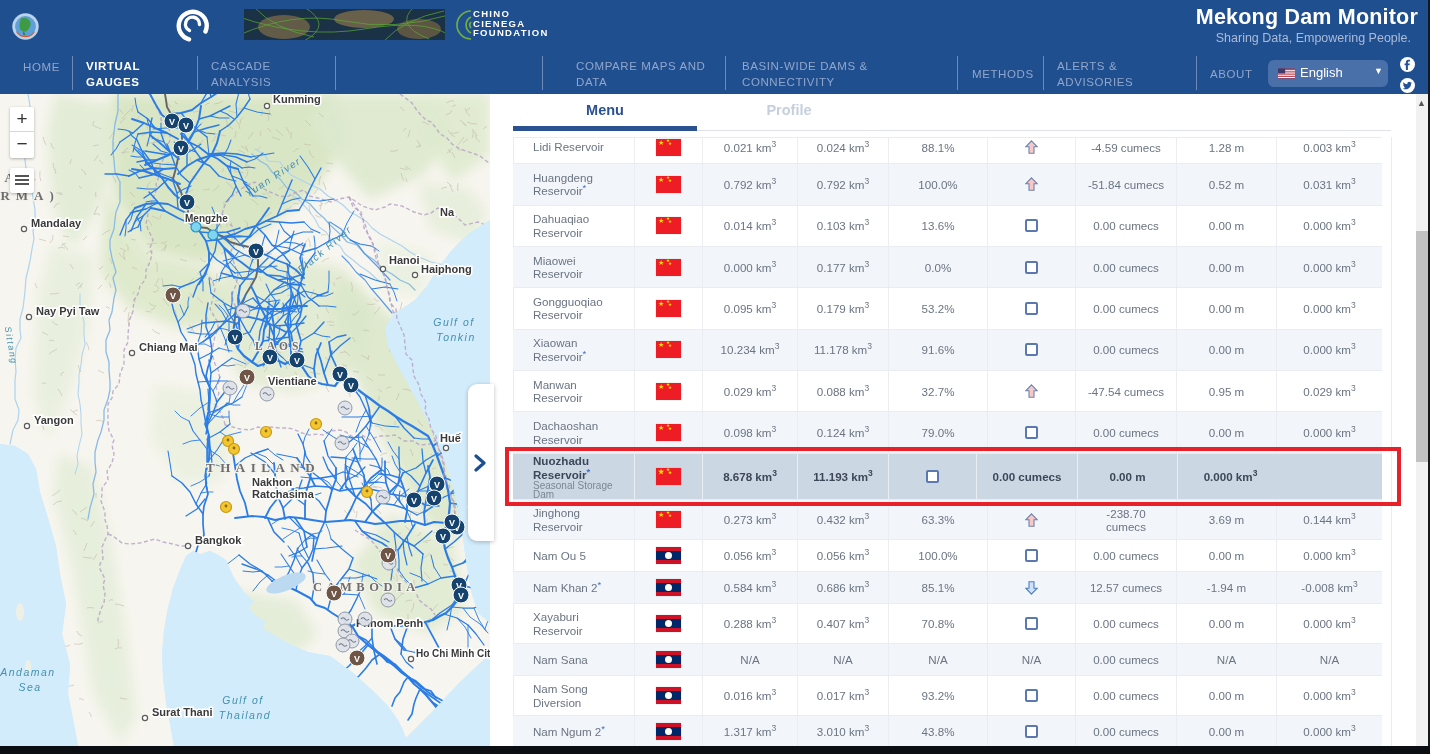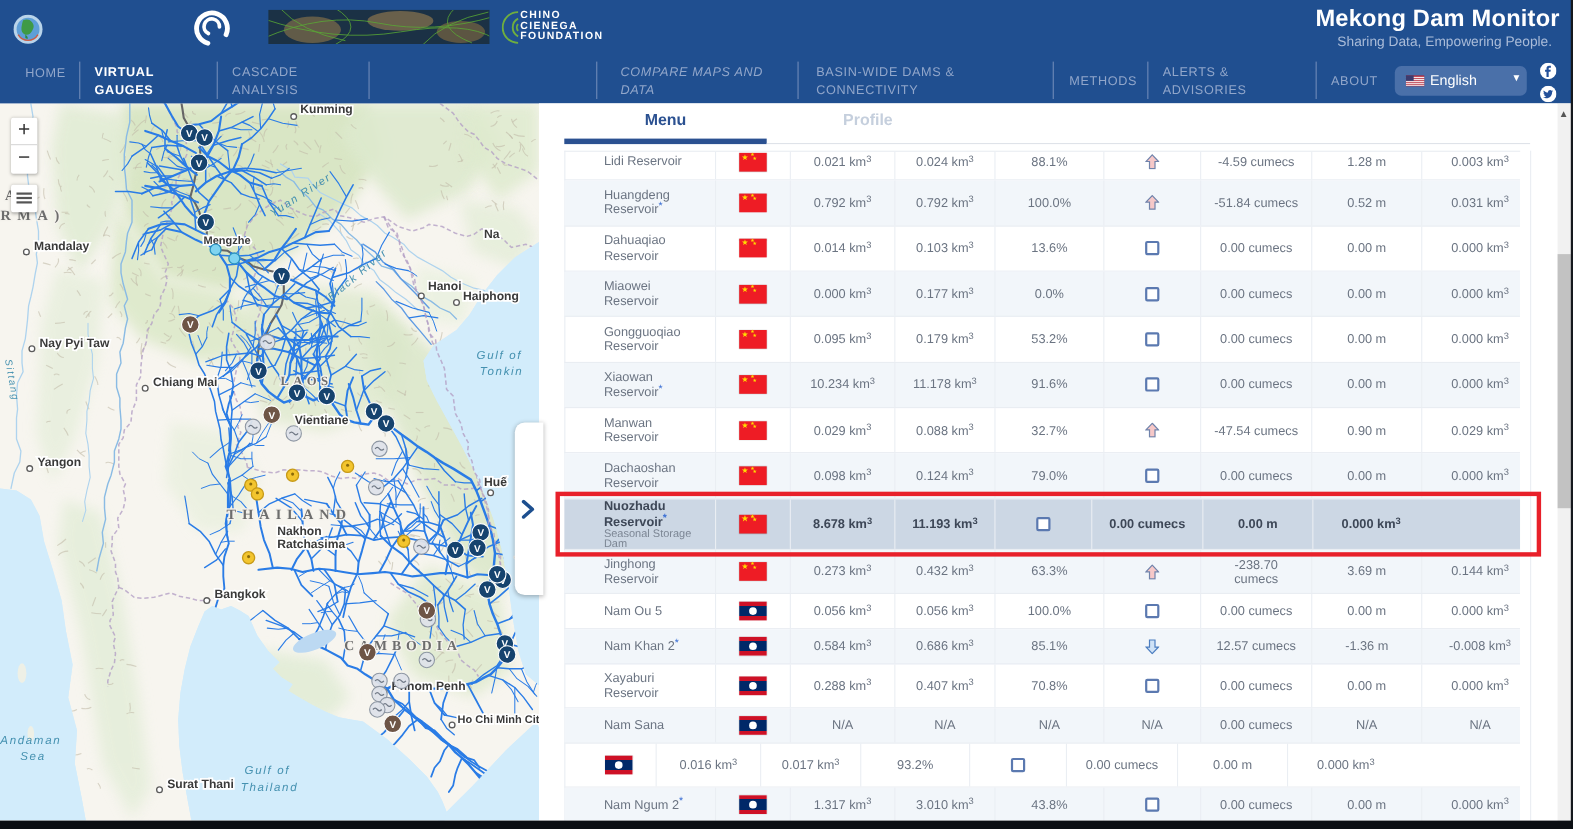--- a/index.html
+++ b/index.html
@@ -17,21 +17,21 @@
 
   
   #rightpanel { position:absolute; left:490px; top:94px; width:926px; height:652px; background:#fff; }
   #tabmenu { position:absolute; left:23px; top:8px; width:184px; text-align:center; color:#2b5191; font-weight:bold; font-size:14.5px; }
   #tabprofile { position:absolute; left:207px; top:8px; width:184px; text-align:center; color:#c5cfdd; font-weight:bold; font-size:14.5px; }
   #tabbar { position:absolute; left:23px; top:32px; width:184px; height:5px; background:#2b5191; }
   #tabline { position:absolute; left:207px; top:36px; width:694px; height:1px; background:#dfe3e9; }
 
   #tablewrap { position:absolute; left:23px; top:43px; width:869px; height:609px; overflow:hidden; border-top:1px solid #e9edf2; }
   #tablestack { position:absolute; left:0; top:-6.9px; width:869px; }
-  .trow { display:flex; width:869px; border-bottom:1px solid #e9edf2; color:#6b7482; font-size:11.6px;padding-left:16px; }
+  .trow { display:flex; width:869px; border-bottom:1px solid #e9edf2; color:#6b7482; font-size:11.6px; }
   .trow.alt { background:#f2f6fa; }
   .trow.sel { background:#ccd7e4; color:#3d4757; font-weight:bold; }
   .tc { flex:none; display:flex; align-items:center; justify-content:center; text-align:center;
         border-right:1px solid #eaeef3; padding:0 4px; }
   .tc.name { width:122px; justify-content:flex-start; text-align:left; padding-left:20px; line-height:13.5px; }
   .tc.flag { width:68px; }
   .tc.c3 { width:95px; } .tc.c4 { width:91px; } .tc.c5 { width:99px; }
   .tc.c6 { width:88px; } .tc.c7 { width:101px; } .tc.c8 { width:100px; }
   .tc.c9 { width:105px; border-right:none; }
   sup.st { color:#3b6fd4; font-size:9.5px; vertical-align:baseline; position:relative; top:-4px; line-height:0; }
@@ -1269,21 +1269,21 @@
     <div id="title">Mekong Dam Monitor</div>
     <div id="subtitle">Sharing Data, Empowering People.</div>
 
     <div class="navitem" style="left:23px;top:59px;">HOME</div>
     <div class="navsep" style="left:72px;"></div>
     <div class="navitem" style="left:86px;color:#fff;font-weight:bold;">VIRTUAL<br>GAUGES</div>
     <div class="navsep" style="left:197px;"></div>
     <div class="navitem" style="left:211px;">CASCADE<br>ANALYSIS</div>
     <div class="navsep" style="left:335px;"></div>
     <div class="navsep" style="left:542px;"></div>
-    <div class="navitem" style="left:564px;font-style:italic;">COMPARE MAPS AND<br>DATA</div>
+    <div class="navitem" style="left:576px;">COMPARE MAPS AND<br>DATA</div>
     <div class="navsep" style="left:725px;"></div>
     <div class="navitem" style="left:742px;">BASIN-WIDE DAMS &amp;<br>CONNECTIVITY</div>
     <div class="navsep" style="left:957px;"></div>
     <div class="navitem" style="left:972px;top:66px;">METHODS</div>
     <div class="navsep" style="left:1043px;"></div>
     <div class="navitem" style="left:1057px;">ALERTS &amp;<br>ADVISORIES</div>
     <div class="navsep" style="left:1196px;"></div>
     <div class="navitem" style="left:1210px;top:66px;">ABOUT</div>
 
     <div id="langbox">
@@ -1464,21 +1464,21 @@
             </div>
             <div class="tc c3">0.029 km<span style="font-size:8.5px;position:relative;top:-3.5px;">3</span></div>
             <div class="tc c4">0.088 km<span style="font-size:8.5px;position:relative;top:-3.5px;">3</span></div>
             <div class="tc c5">32.7%</div>
             <div class="tc c6">
               <svg class="upar" viewBox="0 0 13 14">
                 <path d="M6.5 0.8 L12.2 6.8 L9 6.8 L9 13.2 L4 13.2 L4 6.8 L0.8 6.8 Z" fill="#f6c8c8" stroke="#7083ab" stroke-width="1.1"></path>
               </svg>
             </div>
             <div class="tc c7">-47.54 cumecs</div>
-            <div class="tc c8">0.90 m</div>
+            <div class="tc c8">0.95 m</div>
             <div class="tc c9">0.029 km<span style="font-size:8.5px;position:relative;top:-3.5px;">3</span></div>
           </div>
 <div class="trow alt" style="height:41.4px;">
             <div class="tc name">
               <div>Dachaoshan<br>Reservoir</div>
             </div>
             <div class="tc flag">
               <div class="cnflag">
                 <span class="star" style="left:2px;top:0px;font-size:7px;">★</span>
                 <span class="star" style="left:10px;top:-1px;font-size:4.5px;">★</span>
@@ -1564,21 +1564,21 @@
             </div>
             <div class="tc c3">0.584 km<span style="font-size:8.5px;position:relative;top:-3.5px;">3</span></div>
             <div class="tc c4">0.686 km<span style="font-size:8.5px;position:relative;top:-3.5px;">3</span></div>
             <div class="tc c5">85.1%</div>
             <div class="tc c6">
               <svg class="upar" viewBox="0 0 13 14">
                 <path d="M6.5 13.2 L12.2 7.2 L9 7.2 L9 0.8 L4 0.8 L4 7.2 L0.8 7.2 Z" fill="#cfe2f6" stroke="#4d7ec0" stroke-width="1.1"></path>
               </svg>
             </div>
             <div class="tc c7">12.57 cumecs</div>
-            <div class="tc c8">-1.36 m</div>
+            <div class="tc c8">-1.94 m</div>
             <div class="tc c9">-0.008 km<span style="font-size:8.5px;position:relative;top:-3.5px;">3</span></div>
           </div>
 <div class="trow " style="height:40px;">
             <div class="tc name">
               <div>Xayaburi<br>Reservoir</div>
             </div>
             <div class="tc flag">
               <div class="laflag"></div>
             </div>
             <div class="tc c3">0.288 km<span style="font-size:8.5px;position:relative;top:-3.5px;">3</span></div>
@@ -1600,20 +1600,23 @@
             </div>
             <div class="tc c3">N/A</div>
             <div class="tc c4">N/A</div>
             <div class="tc c5">N/A</div>
             <div class="tc c6">N/A</div>
             <div class="tc c7">0.00 cumecs</div>
             <div class="tc c8">N/A</div>
             <div class="tc c9">N/A</div>
           </div>
 <div class="trow " style="height:40px;">
+            <div class="tc name">
+              <div>Nam Song<br>Diversion</div>
+            </div>
             <div class="tc flag">
               <div class="laflag"></div>
             </div>
             <div class="tc c3">0.016 km<span style="font-size:8.5px;position:relative;top:-3.5px;">3</span></div>
             <div class="tc c4">0.017 km<span style="font-size:8.5px;position:relative;top:-3.5px;">3</span></div>
             <div class="tc c5">93.2%</div>
             <div class="tc c6">
               <div class="chk"></div>
             </div>
             <div class="tc c7">0.00 cumecs</div>

